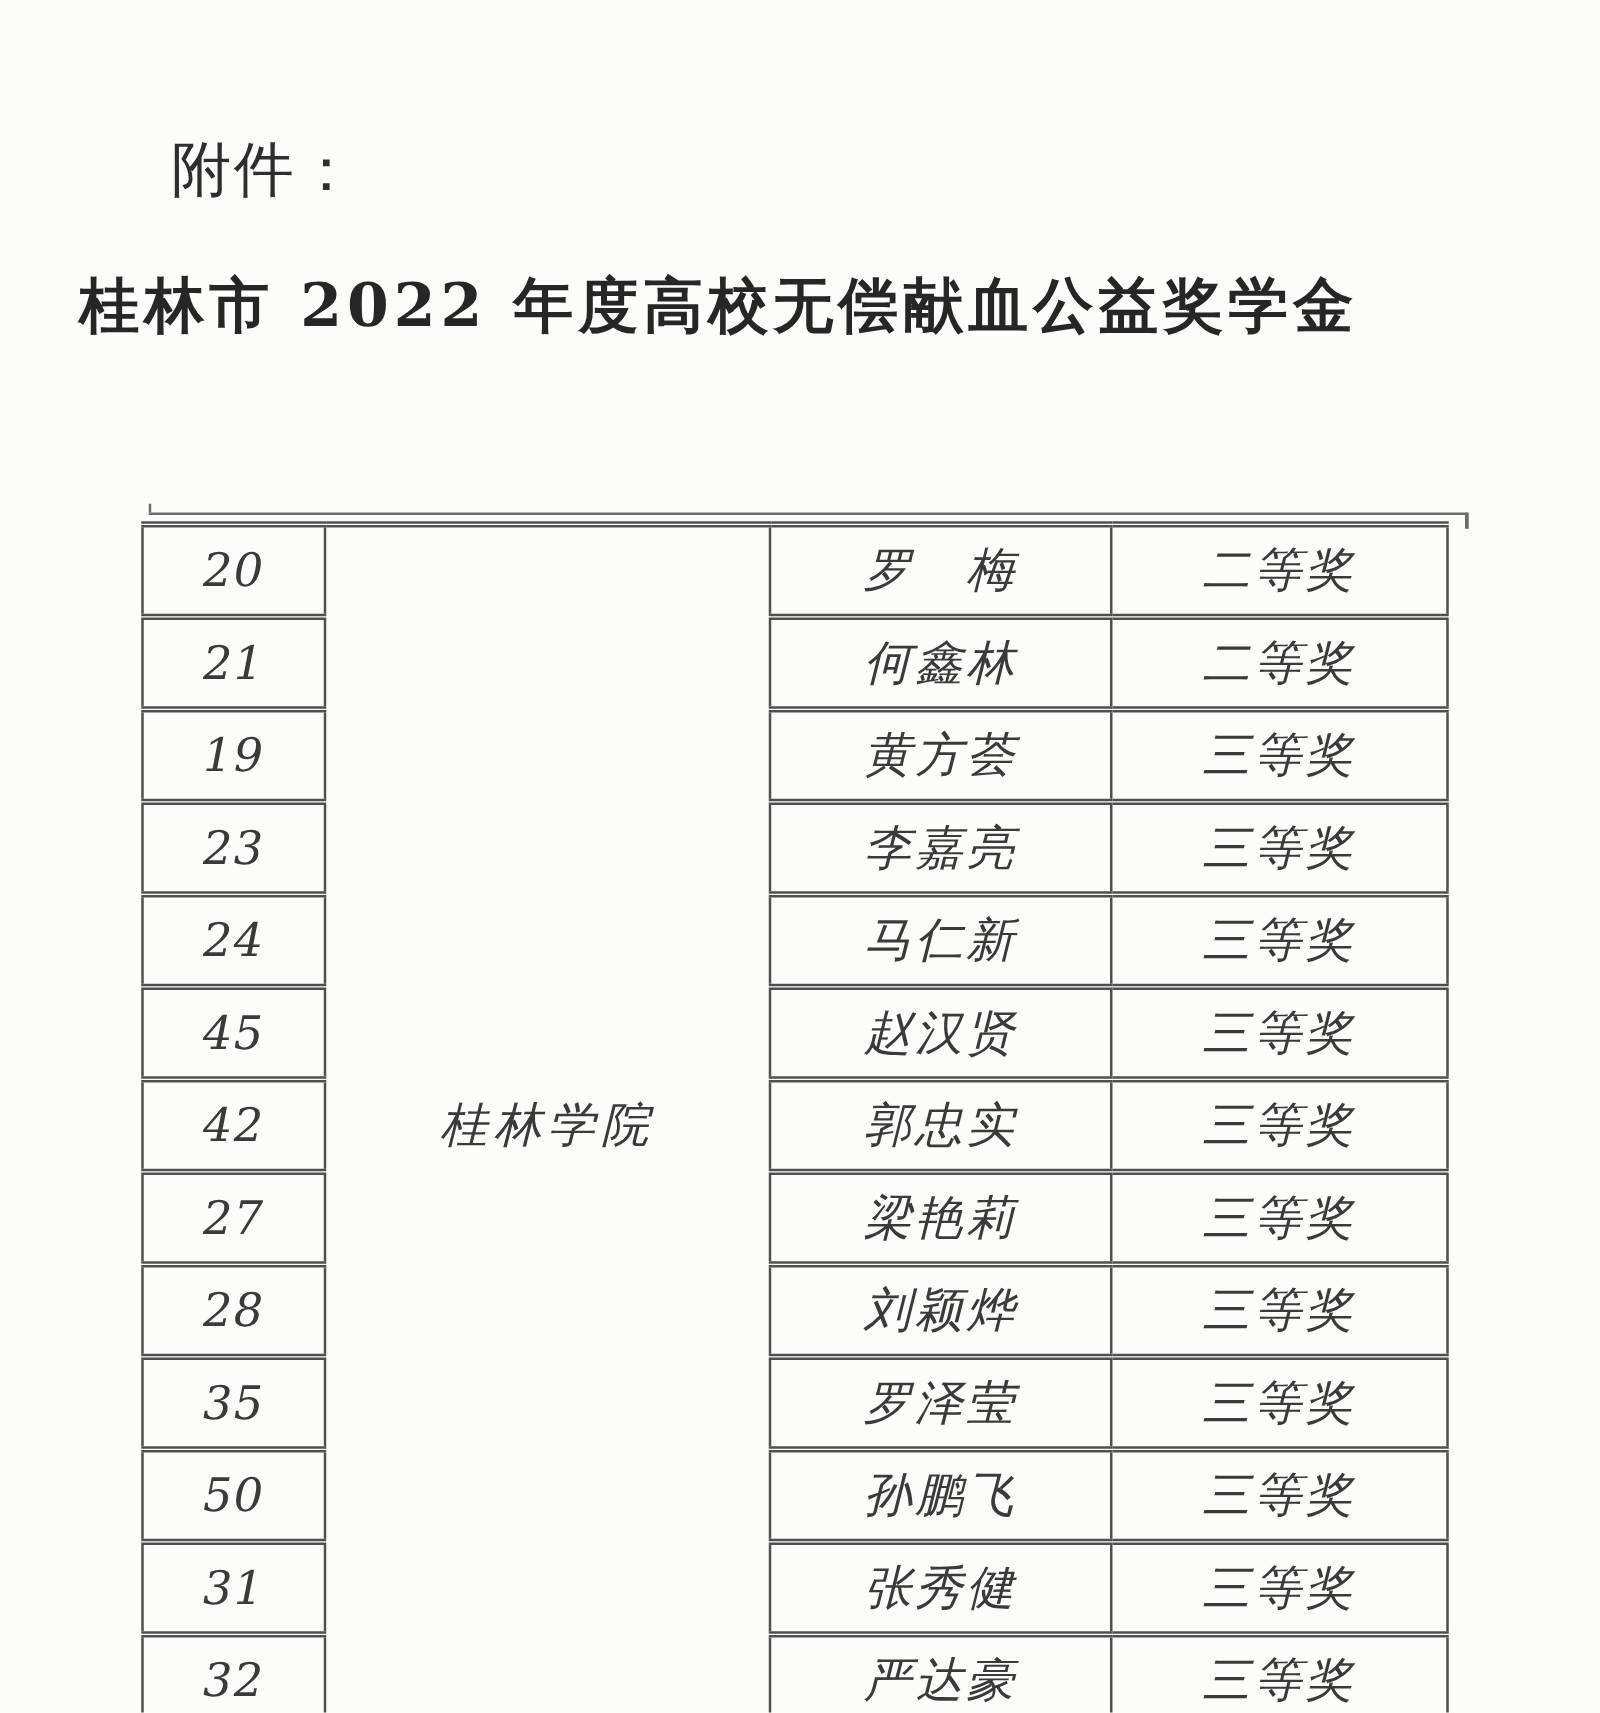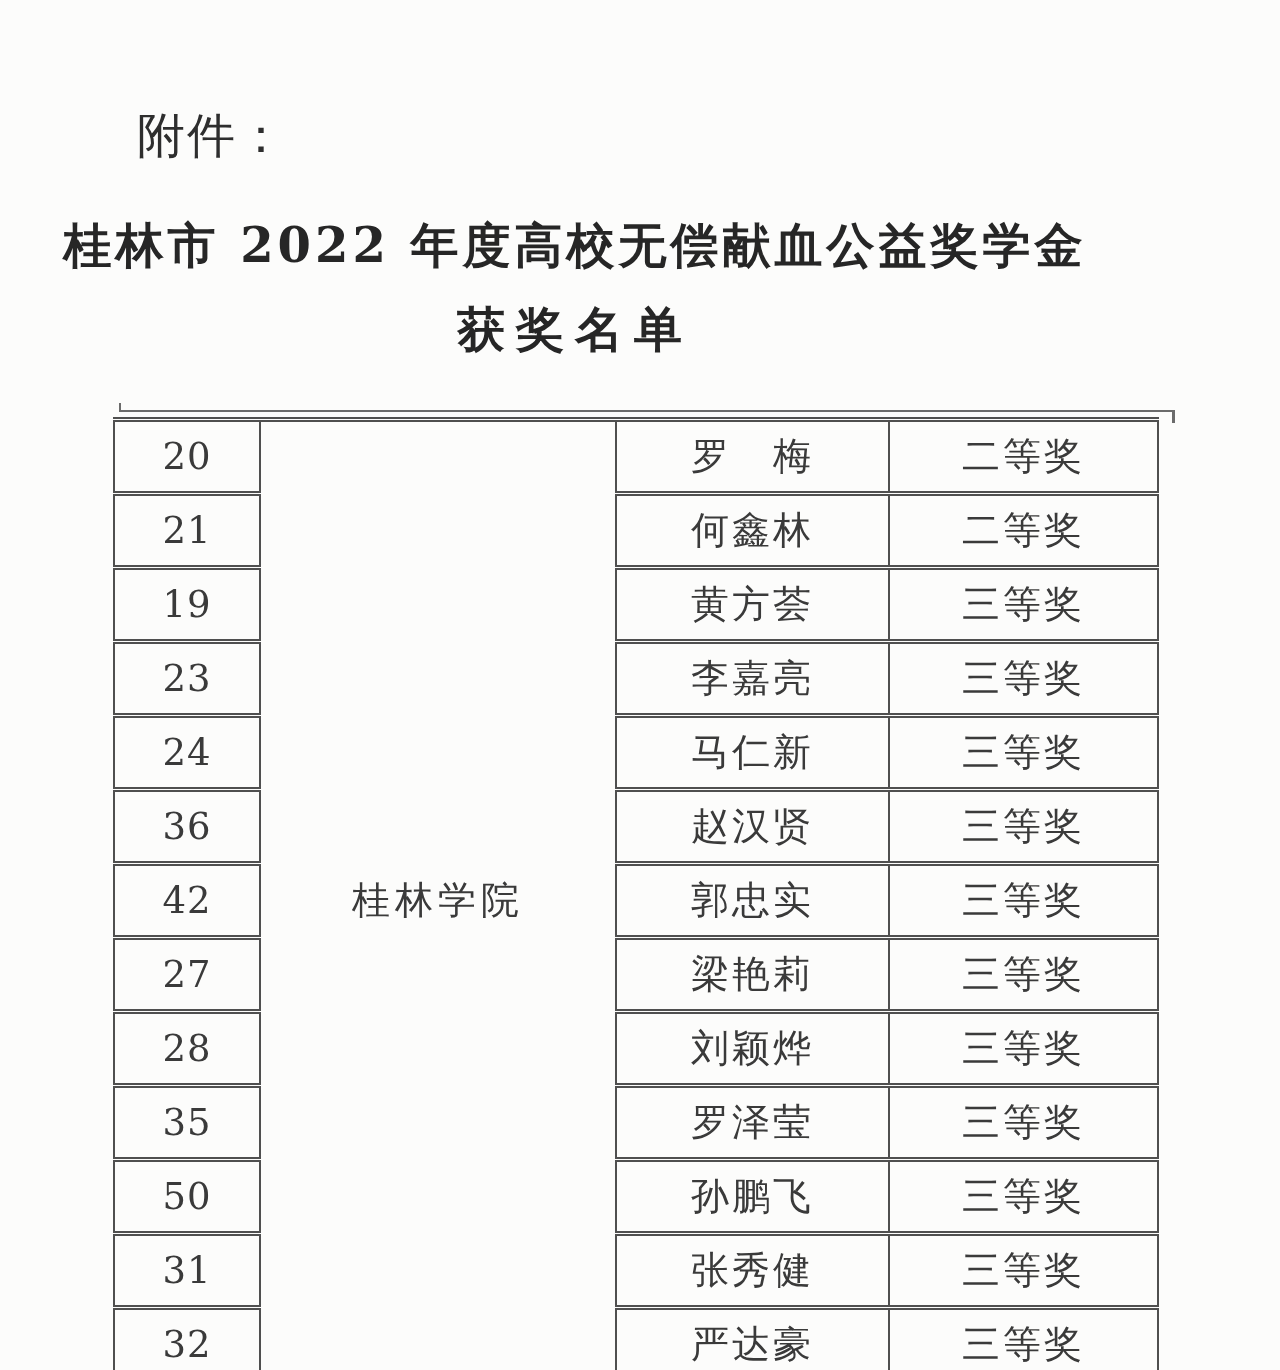--- a/index.html
+++ b/index.html
@@ -58,21 +58,21 @@
     background: #6b6b6b;
   }
   table.tbl {
     position: absolute;
     left: 113px;
     top: 417px;
     width: 1044px;
     table-layout: fixed;
     border-collapse: collapse;
   }
-  .tbl tr { height: 74px; }
+  .tbl tr { height: 74px; font-style: italic; }
   .tbl td {
     border-left: 2px solid var(--border, #4f4f4f);
     border-right: 2px solid var(--border, #4f4f4f);
     border-top: 5px double var(--border, #4f4f4f);
     border-bottom: 5px double var(--border, #4f4f4f);
     text-align: center;
     vertical-align: middle;
     padding: 0;
     font-size: 38px;
     letter-spacing: 3px;
@@ -85,21 +85,20 @@
 </style>
 </head>
 <body>
 
 <div class="page">
 
   <div class="attachment">附件：</div>
 
   <div class="title">
     <div class="line1">桂林市 2022 年度高校无偿献血公益奖学金</div>
-    <div class="line2">获奖名单</div>
   </div>
 
   <div class="artifact-line"></div>
 
   <table class="tbl">
     <colgroup>
       <col style="width:146px">
       <col style="width:356px">
       <col style="width:273px">
       <col style="width:269px">
@@ -125,21 +124,21 @@
       <td class="c-no">23</td>
       <td class="c-name">李嘉亮</td>
       <td class="c-award">三等奖</td>
     </tr>
         <tr>
       <td class="c-no">24</td>
       <td class="c-name">马仁新</td>
       <td class="c-award">三等奖</td>
     </tr>
         <tr>
-      <td class="c-no">36</td>
+      <td class="c-no">45</td>
       <td class="c-name">赵汉贤</td>
       <td class="c-award">三等奖</td>
     </tr>
         <tr>
       <td class="c-no">42</td>
       <td class="c-name">郭忠实</td>
       <td class="c-award">三等奖</td>
     </tr>
         <tr>
       <td class="c-no">27</td>

